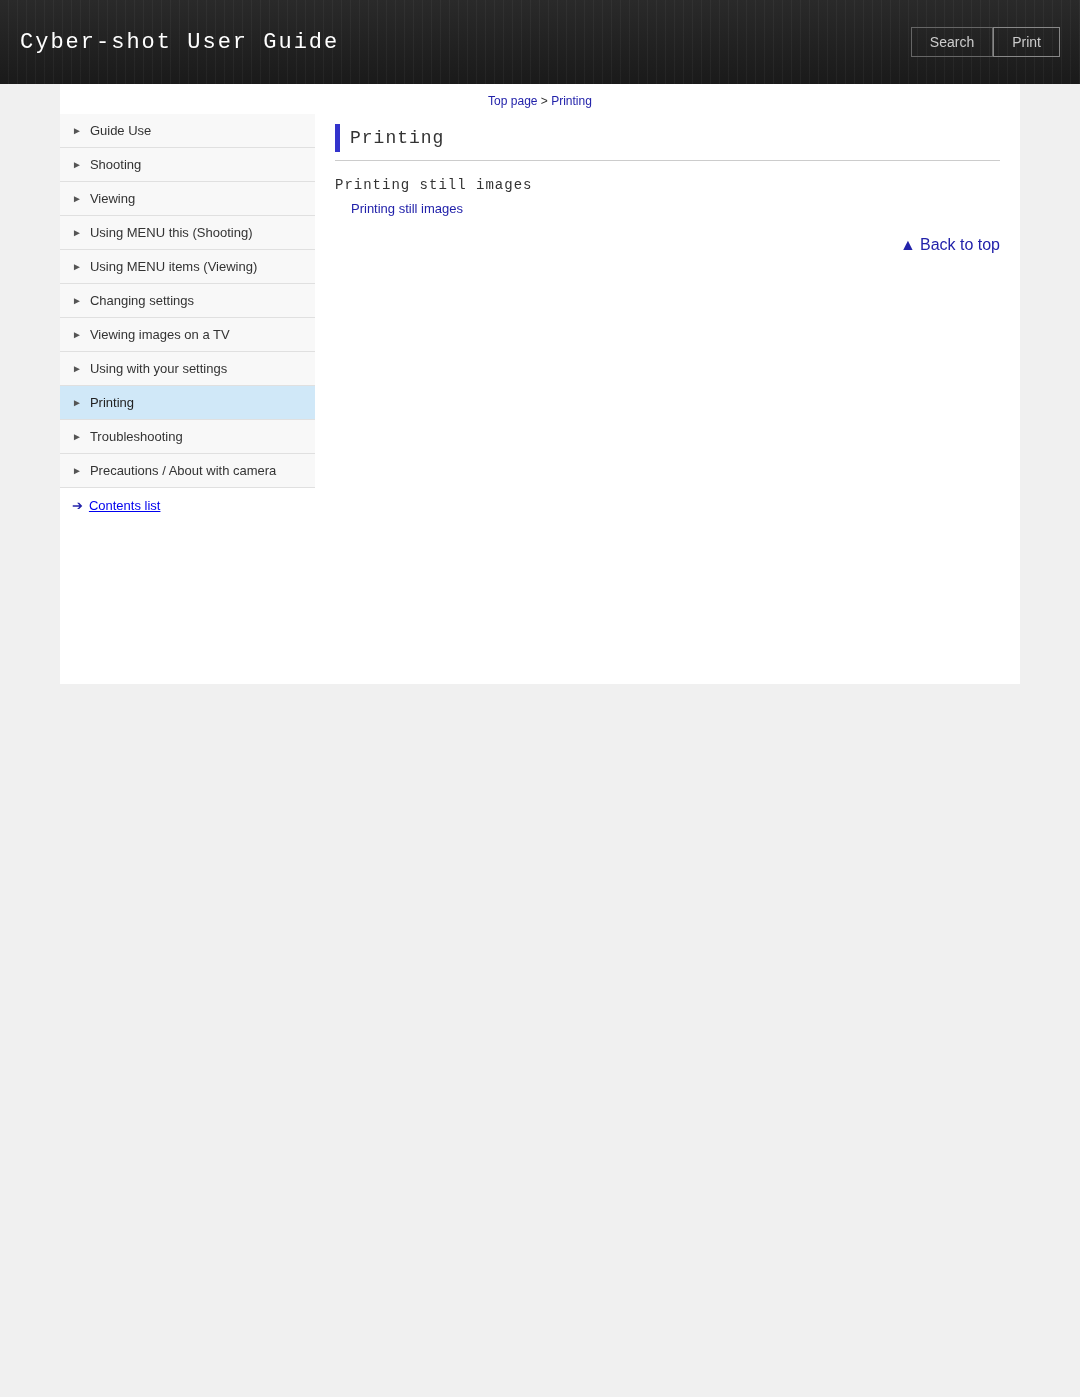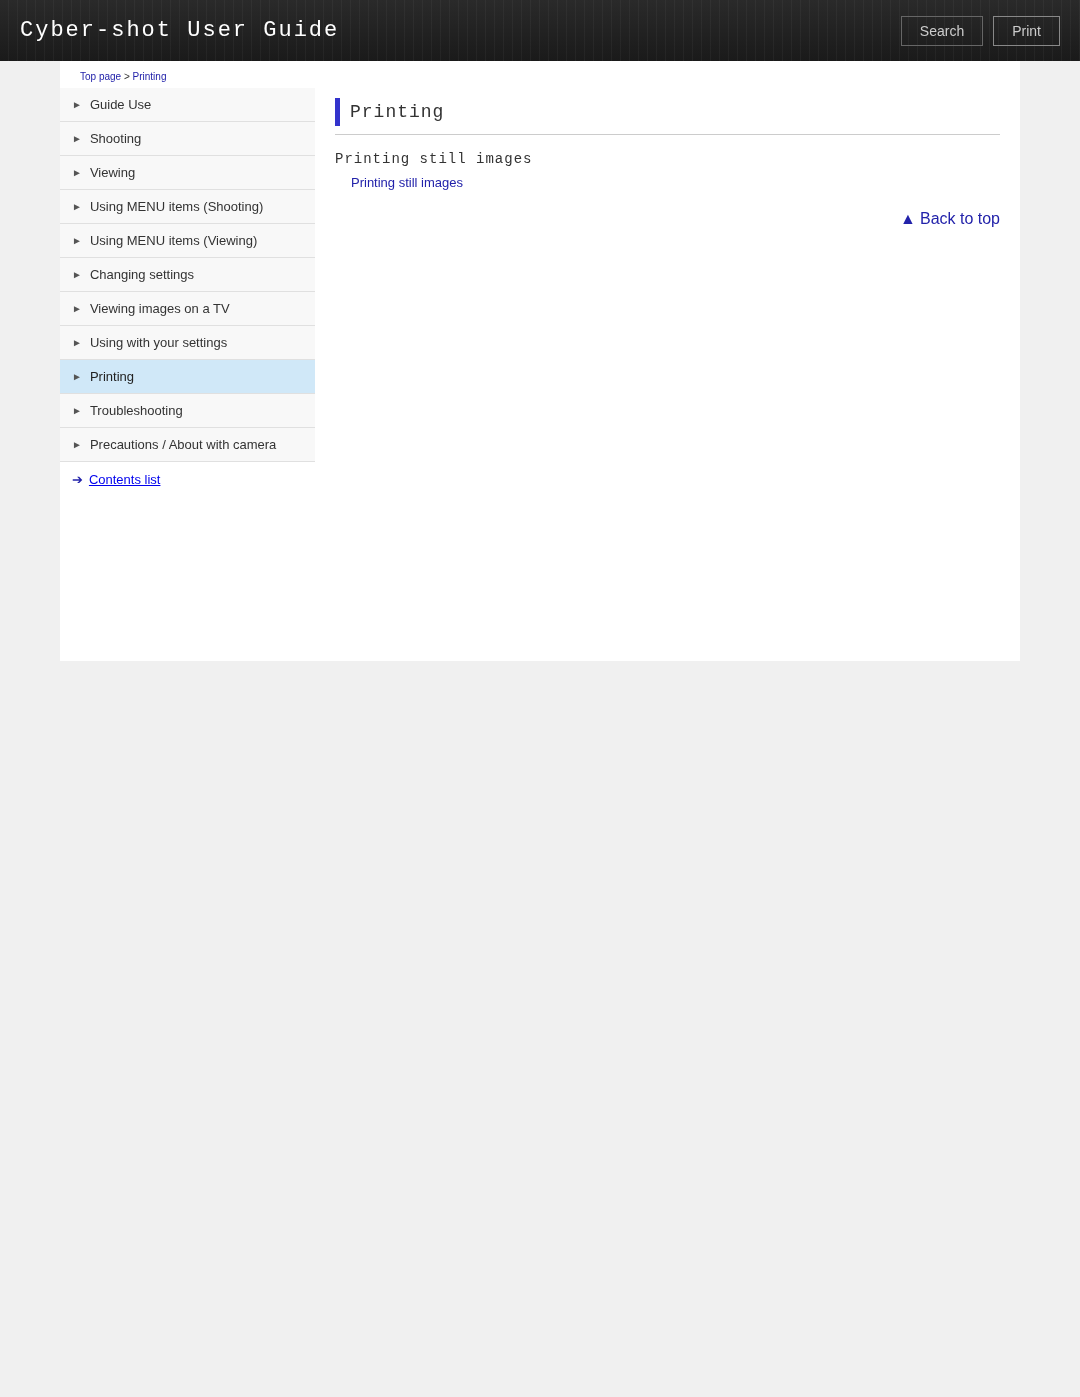--- a/index.html
+++ b/index.html
@@ -11,21 +11,21 @@
     body {
       font-family: Arial, sans-serif;
       font-size: 14px;
       background: #f0f0f0;
       color: #333;
     }
 
     
     .header {
       background: linear-gradient(to bottom, #2a2a2a, #1a1a1a);
-      height: 61px;
+      height: 84px;
       display: flex;
       align-items: center;
       justify-content: space-between;
       padding: 0 20px;
       position: relative;
       overflow: hidden;
     }
 
     .header::after {
       content: '';
@@ -46,21 +46,20 @@
     .header-title {
       color: #ffffff;
       font-size: 22px;
       font-family: 'Courier New', monospace;
       letter-spacing: 2px;
       z-index: 1;
     }
 
     .header-buttons {
       display: flex;
-      gap: 10px;
       z-index: 1;
     }
 
     .header-btn {
       background: transparent;
       color: #ccc;
       border: 1px solid #666;
       padding: 6px 18px;
       font-size: 14px;
       cursor: pointer;
@@ -75,23 +74,23 @@
     
     .main-wrapper {
       background: #fff;
       max-width: 960px;
       margin: 0 auto;
       min-height: 600px;
     }
 
     
     .breadcrumb {
-      text-align: left;
+      text-align: center;
       padding: 10px 20px 6px;
-      font-size: 10px;
+      font-size: 12px;
     }
 
     .breadcrumb a {
       color: #2222aa;
       text-decoration: none;
     }
 
     
     .content-area {
       display: flex;
@@ -241,21 +240,21 @@
           <div class="sidebar-item">
             <span class="sidebar-arrow">►</span>
             <span>Shooting</span>
           </div>
           <div class="sidebar-item">
             <span class="sidebar-arrow">►</span>
             <span>Viewing</span>
           </div>
           <div class="sidebar-item">
             <span class="sidebar-arrow">►</span>
-            <span>Using MENU items (Shooting)</span>
+            <span>Using MENU this (Shooting)</span>
           </div>
           <div class="sidebar-item">
             <span class="sidebar-arrow">►</span>
             <span>Using MENU items (Viewing)</span>
           </div>
           <div class="sidebar-item">
             <span class="sidebar-arrow">►</span>
             <span>Changing settings</span>
           </div>
           <div class="sidebar-item">

